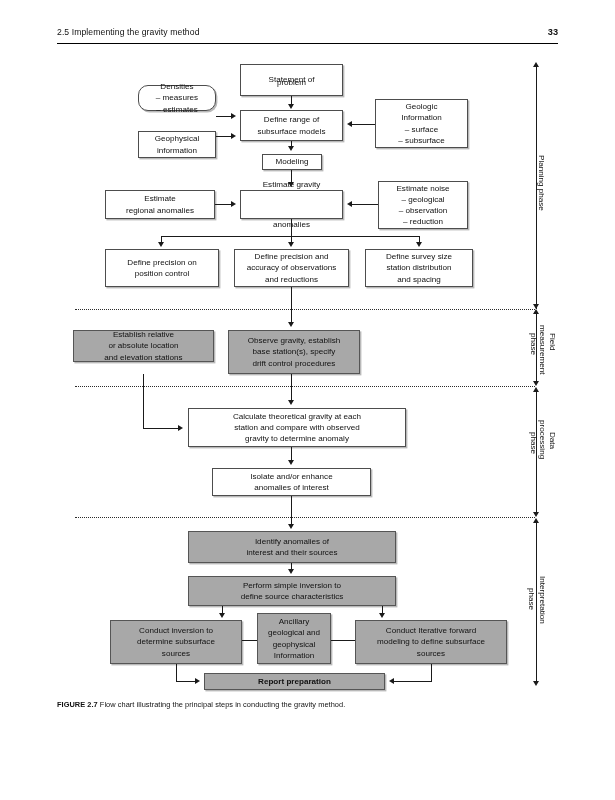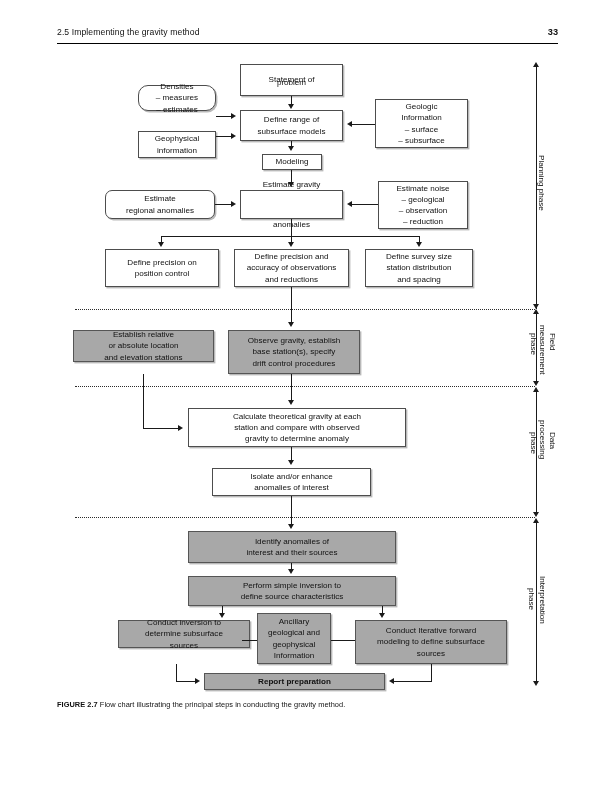--- a/index.html
+++ b/index.html
@@ -86,21 +86,21 @@
 
   <div class="node" style="left:240px;top:110px;width:103px;height:31px;flex-direction:column;justify-content:center;">
     <span>Define range of</span>
     <span>subsurface models</span>
   </div>
 
   <div class="node" style="left:262px;top:154px;width:60px;height:16px;">
     <span>Modeling</span>
   </div>
 
-  <div class="node" style="left:105px;top:190px;width:110px;height:29px;flex-direction:column;justify-content:center;border-radius:7px;">
+  <div class="node" style="left:105px;top:190px;width:110px;height:29px;flex-direction:column;justify-content:center;">
     <span>Estimate</span>
     <span>regional anomalies</span>
   </div>
 
   <div class="node" style="left:240px;top:190px;width:103px;height:29px;flex-direction:column;justify-content:center;gap:28px;">
     <span>Estimate gravity</span>
     <span>anomalies</span>
   </div>
 
   <div class="node" style="left:378px;top:181px;width:90px;height:48px;flex-direction:column;justify-content:center;">
@@ -153,21 +153,21 @@
   <div class="node shaded" style="left:188px;top:531px;width:208px;height:32px;flex-direction:column;justify-content:center;">
     <span>Identify anomalies of</span>
     <span>interest and their sources</span>
   </div>
 
   <div class="node shaded" style="left:188px;top:576px;width:208px;height:30px;flex-direction:column;justify-content:center;">
     <span>Perform simple inversion to</span>
     <span>define source characteristics</span>
   </div>
 
-  <div class="node shaded" style="left:110px;top:620px;width:132px;height:28px;flex-direction:column;justify-content:center;margin-left:8px;">
+  <div class="node shaded" style="left:110px;top:620px;width:132px;height:44px;flex-direction:column;justify-content:center;">
     <span>Conduct inversion to</span>
     <span>determine subsurface</span>
     <span>sources</span>
   </div>
 
   <div class="node shaded" style="left:257px;top:613px;width:74px;height:51px;flex-direction:column;justify-content:center;">
     <span>Ancillary</span>
     <span>geological and</span>
     <span>geophysical</span>
     <span>Information</span>

